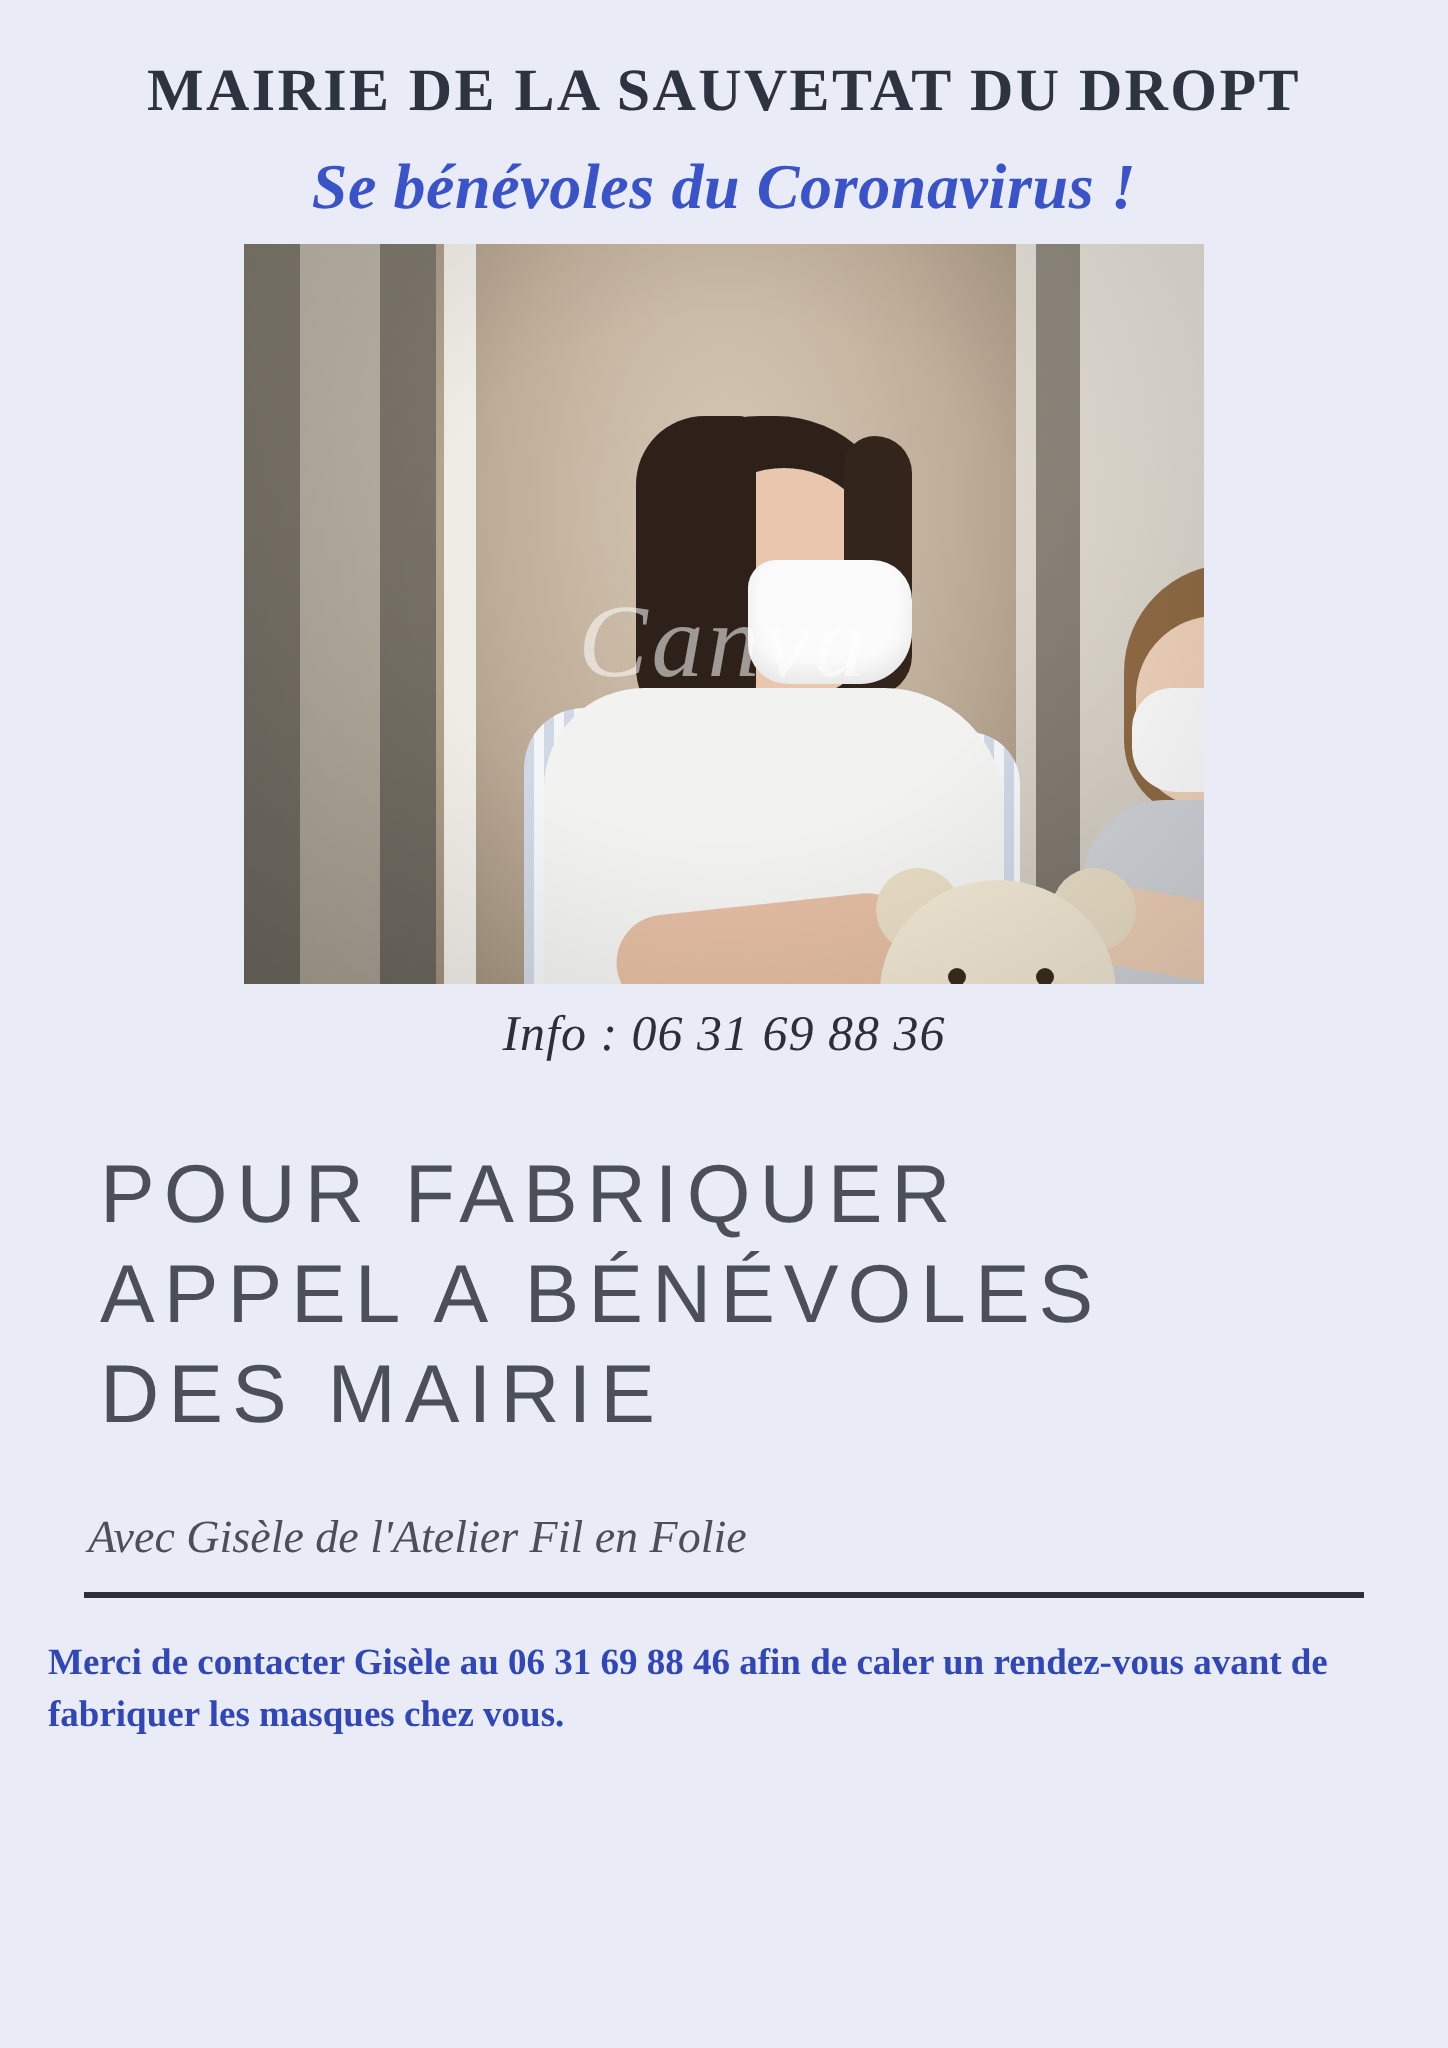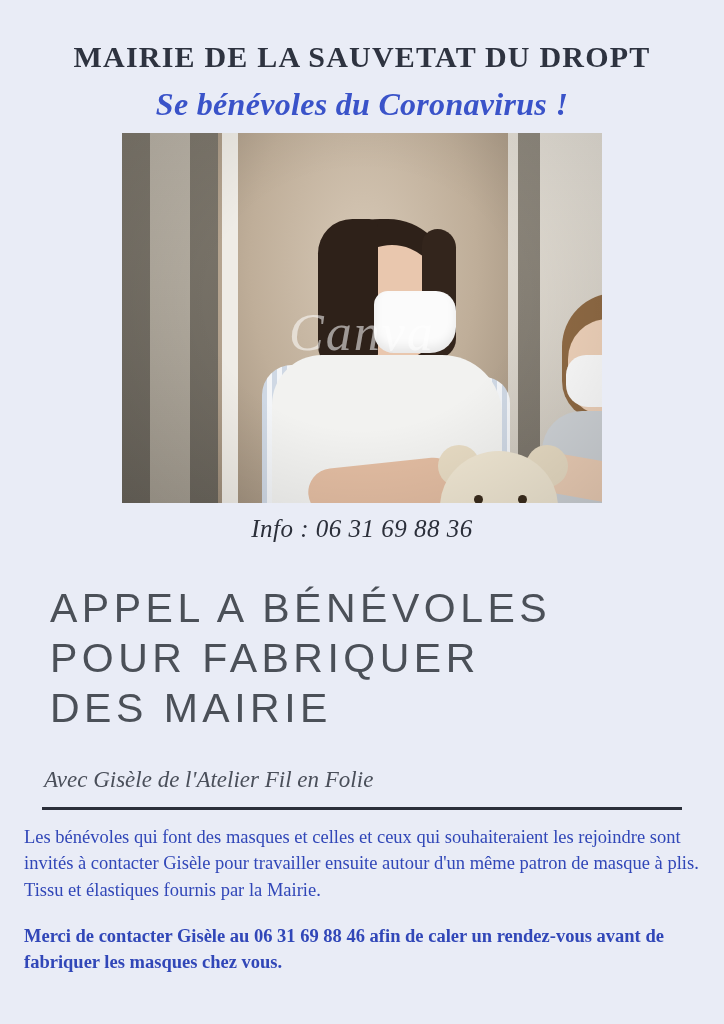--- a/index.html
+++ b/index.html
@@ -20,21 +20,21 @@
     position: relative;
     background: #e9ecf6;
   }
   .header-title {
     text-align: center;
     font-family: "Liberation Serif", serif;
     font-weight: bold;
     font-size: 30px;
     letter-spacing: 1.2px;
     color: #2e3340;
-    padding-top: 40px;
+    padding-top: 29px;
     white-space: nowrap;
   }
   .subtitle {
     text-align: center;
     font-family: "Liberation Serif", serif;
     font-weight: bold;
     font-style: italic;
     font-size: 32px;
     color: #3a53c9;
     margin-top: 12px;
@@ -309,27 +309,26 @@
     <div class="teddy-eye-l"></div>
     <div class="teddy-eye-r"></div>
 
     <div class="photo-vignette"></div>
     <div class="canva-watermark">Canva</div>
   </div>
 
   <div class="info-line">Info : 06 31 69 88 36</div>
 
   <div class="headline">
+    <div>POUR FABRIQUER</div>
     <div>APPEL A BÉNÉVOLES</div>
-    <div>POUR FABRIQUER</div>
     <div>DES MAIRIE</div>
   </div>
 
   <div class="byline">Avec Gisèle de l'Atelier Fil en Folie</div>
 
   <div class="rule"></div>
 
   <div class="body-text">
-    <p>Les bénévoles qui font des masques et celles et ceux qui souhaiteraient les rejoindre sont invités à contacter Gisèle pour travailler ensuite autour d'un même patron de masque à plis. Tissu et élastiques fournis par la Mairie.</p>
     <p class="bold">Merci de contacter Gisèle au 06 31 69 88 46 afin de caler un rendez-vous avant de fabriquer les masques chez vous.</p>
   </div>
 
 </div>
 
 </body></html>

